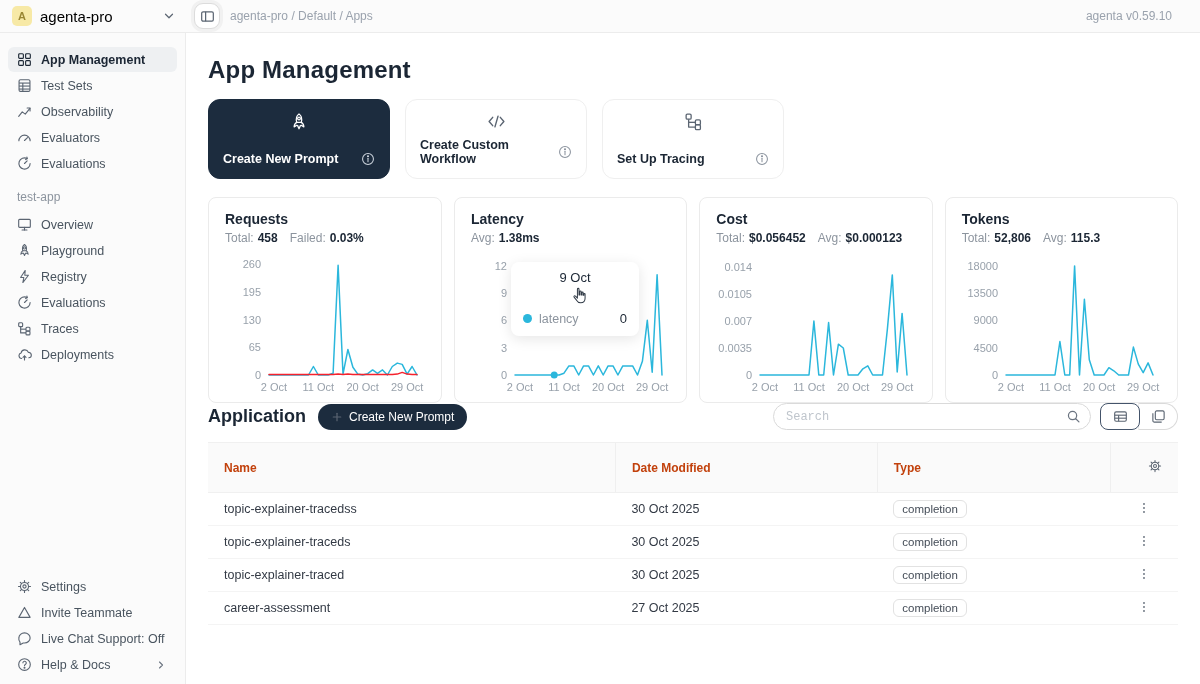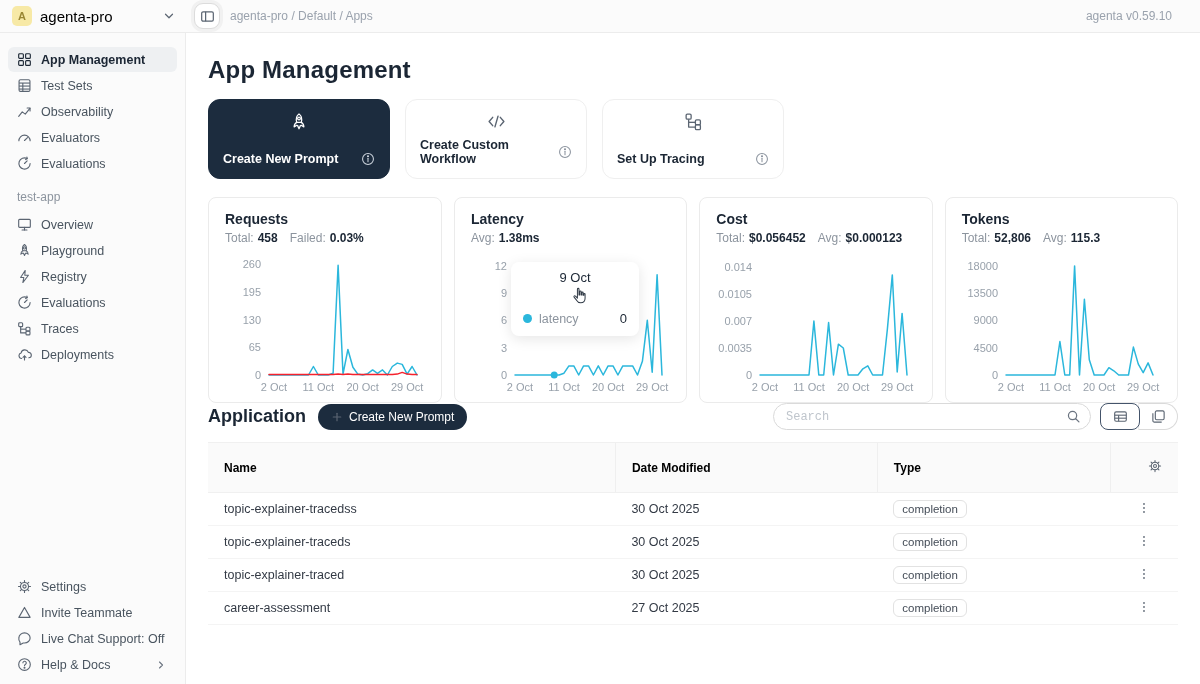--- a/index.html
+++ b/index.html
@@ -83,21 +83,21 @@
   .search-input::placeholder { color:#bfc5cc; }
   .search-icon { position:absolute; right:10px; top:6px; color:#6b7480; }
   .seg-group { display:flex; margin-left:9px; }
   .seg-btn { width:40px; height:27px; background:#fff; border:1px solid #dadada;
     display:flex; align-items:center; justify-content:center; color:#4a5462; cursor:pointer; }
   .seg-btn.left { border-radius:8px; border:1px solid #44546a; z-index:2; }
   .seg-btn.right { border-radius:0 14px 14px 0; margin-left:-2px; border-left-color:#eee; }
 
   table.apps { width:100%; margin-top:12px; border-collapse:collapse; }
   thead th { background:#fafafa; height:30px; text-align:left; font-size:12px; font-weight:700;
-    color:#000000; padding:16px 16px; border-top:1px solid #f0f0f0; border-bottom:1px solid #f0f0f0; }
+    color:#c2410c; padding:16px 16px; border-top:1px solid #f0f0f0; border-bottom:1px solid #f0f0f0; }
   thead th + th { border-left:1px solid #efefef; }
   tbody td { height:33px; font-size:12.5px; color:#333a45; padding:0 16px;
     border-bottom:1px solid #f4f4f4; }
   .col-name { width:42%; } .col-date { width:27%; } .col-type { width:24%; } .col-act { width:7%; }
   .type-badge { display:inline-block; border:1px solid #e2e2e2; border-radius:6px;
     padding:2px 8px; font-size:11.5px; color:#444c57; background:#fff; }
   .row-menu { color:#6b7480; text-align:center; cursor:pointer; }
   th.th-gear { text-align:right; }
 </style>
 </head>

